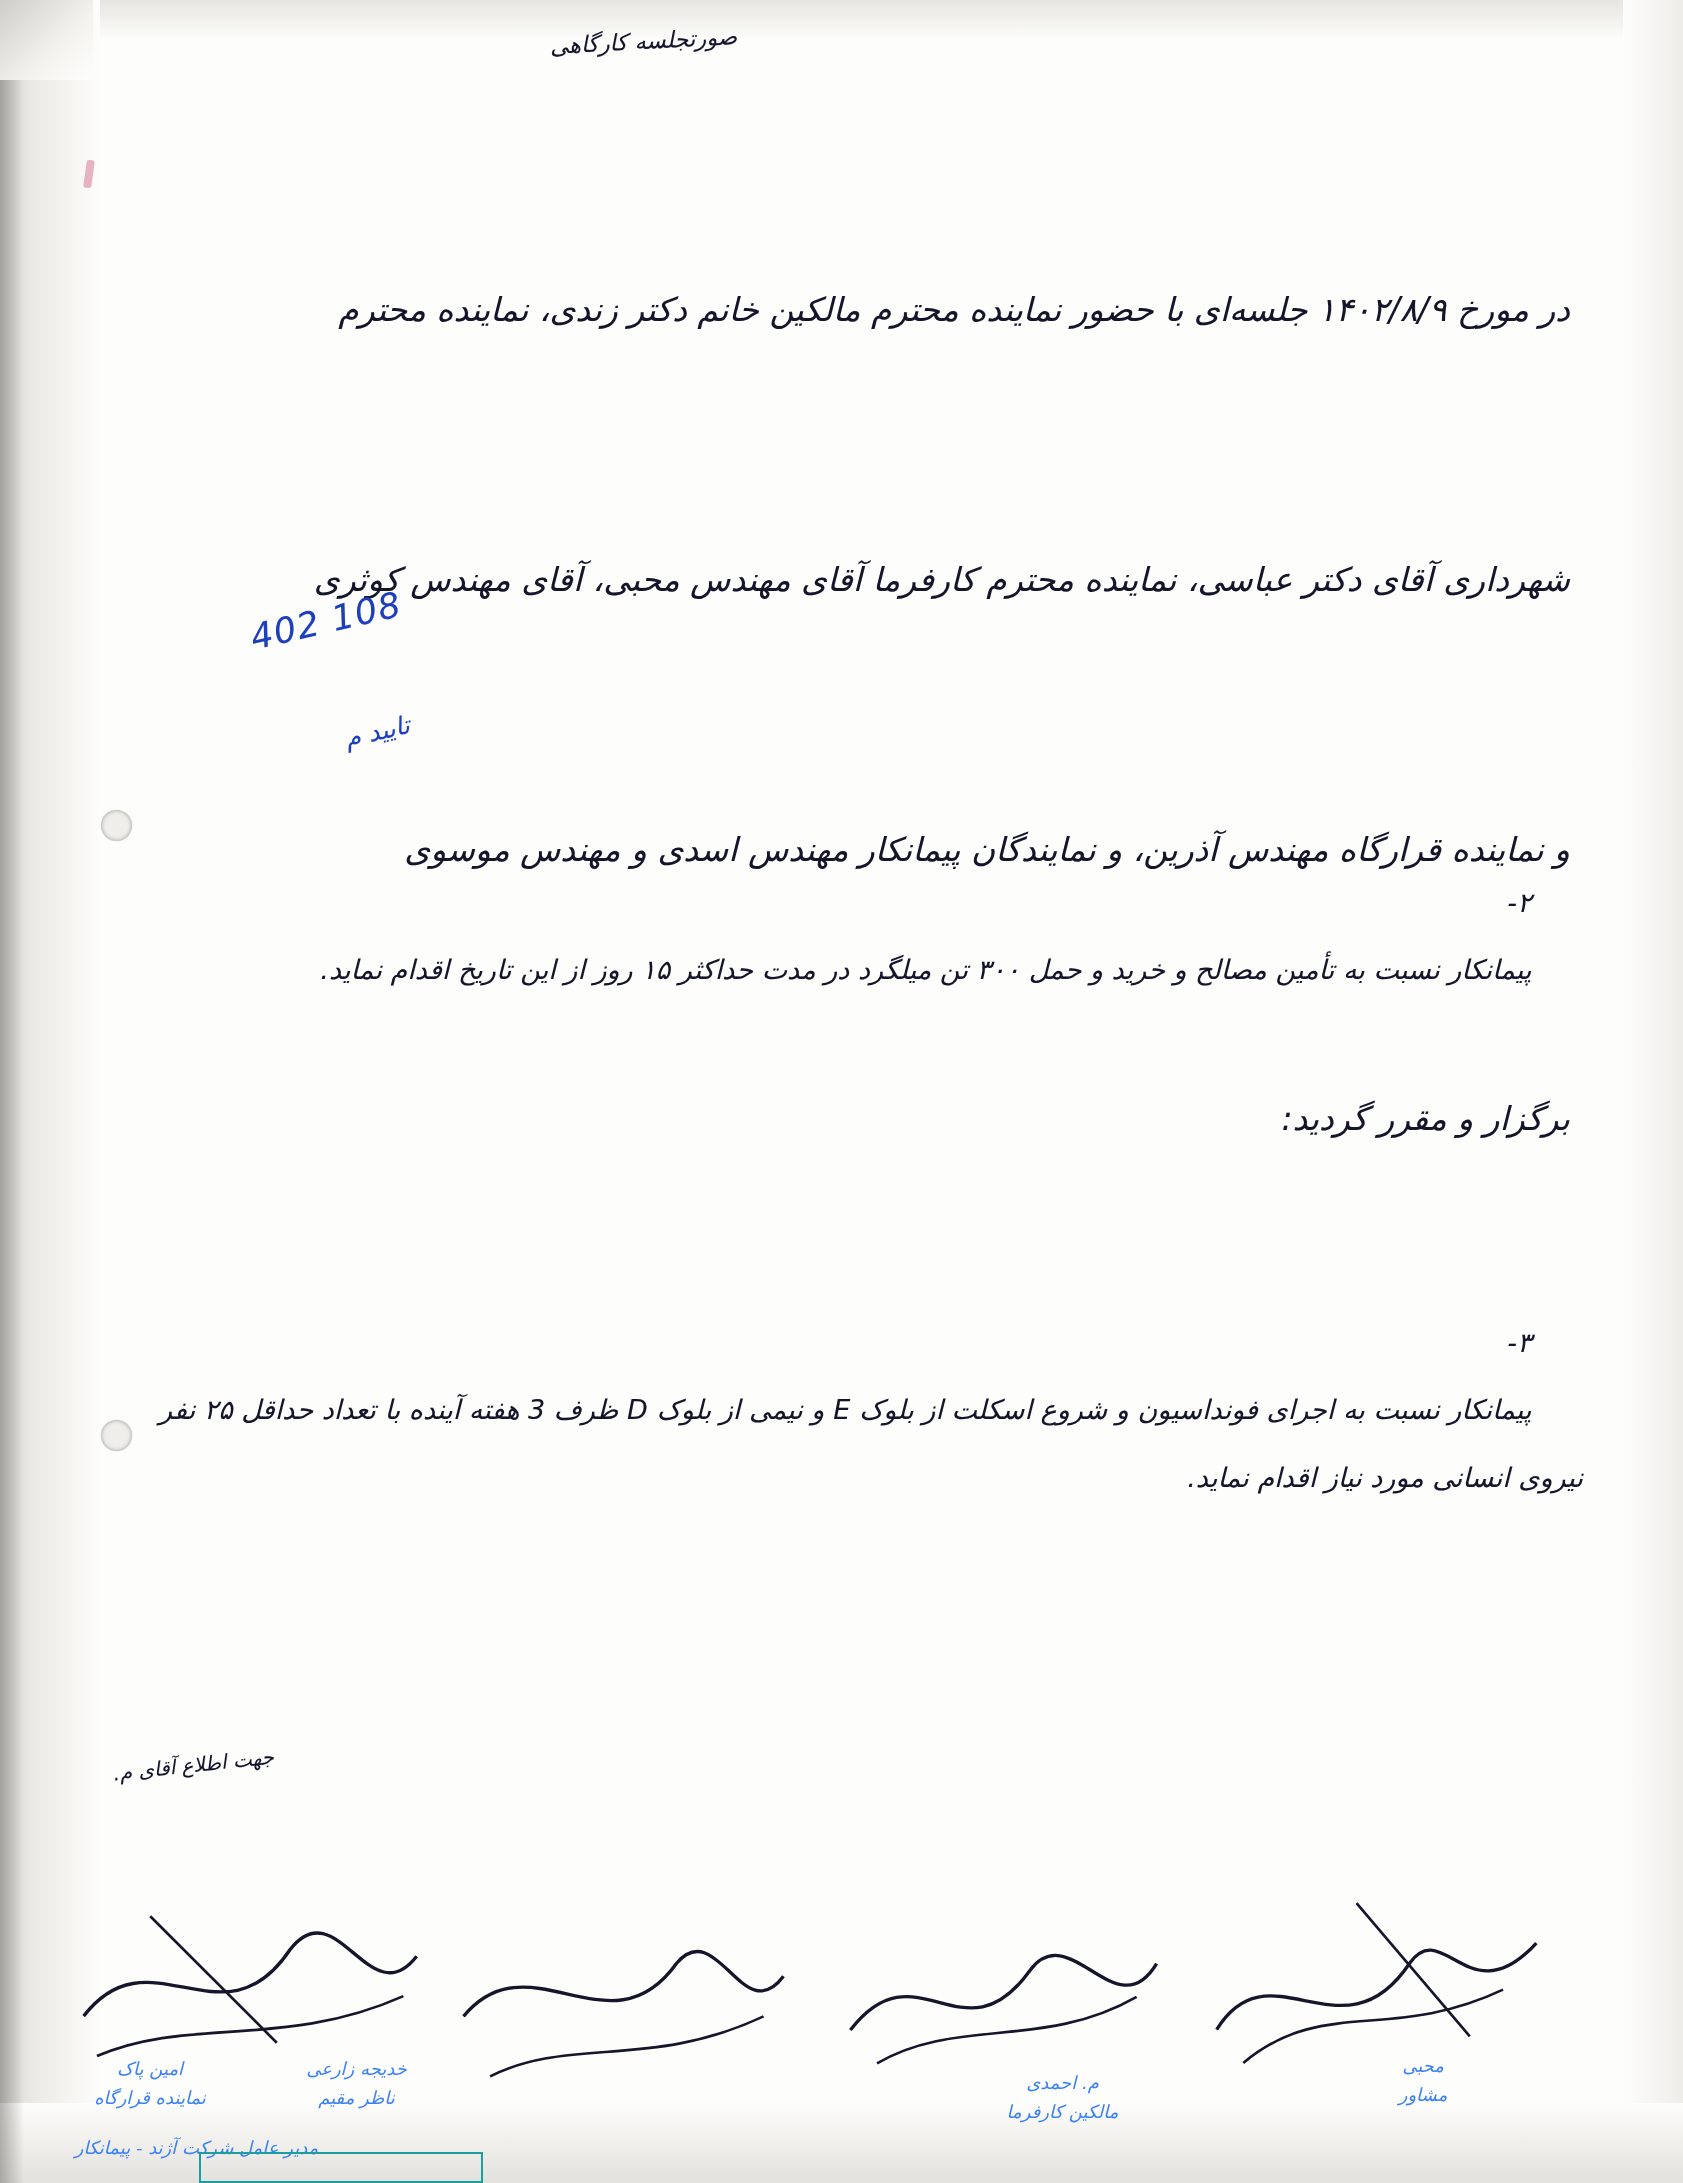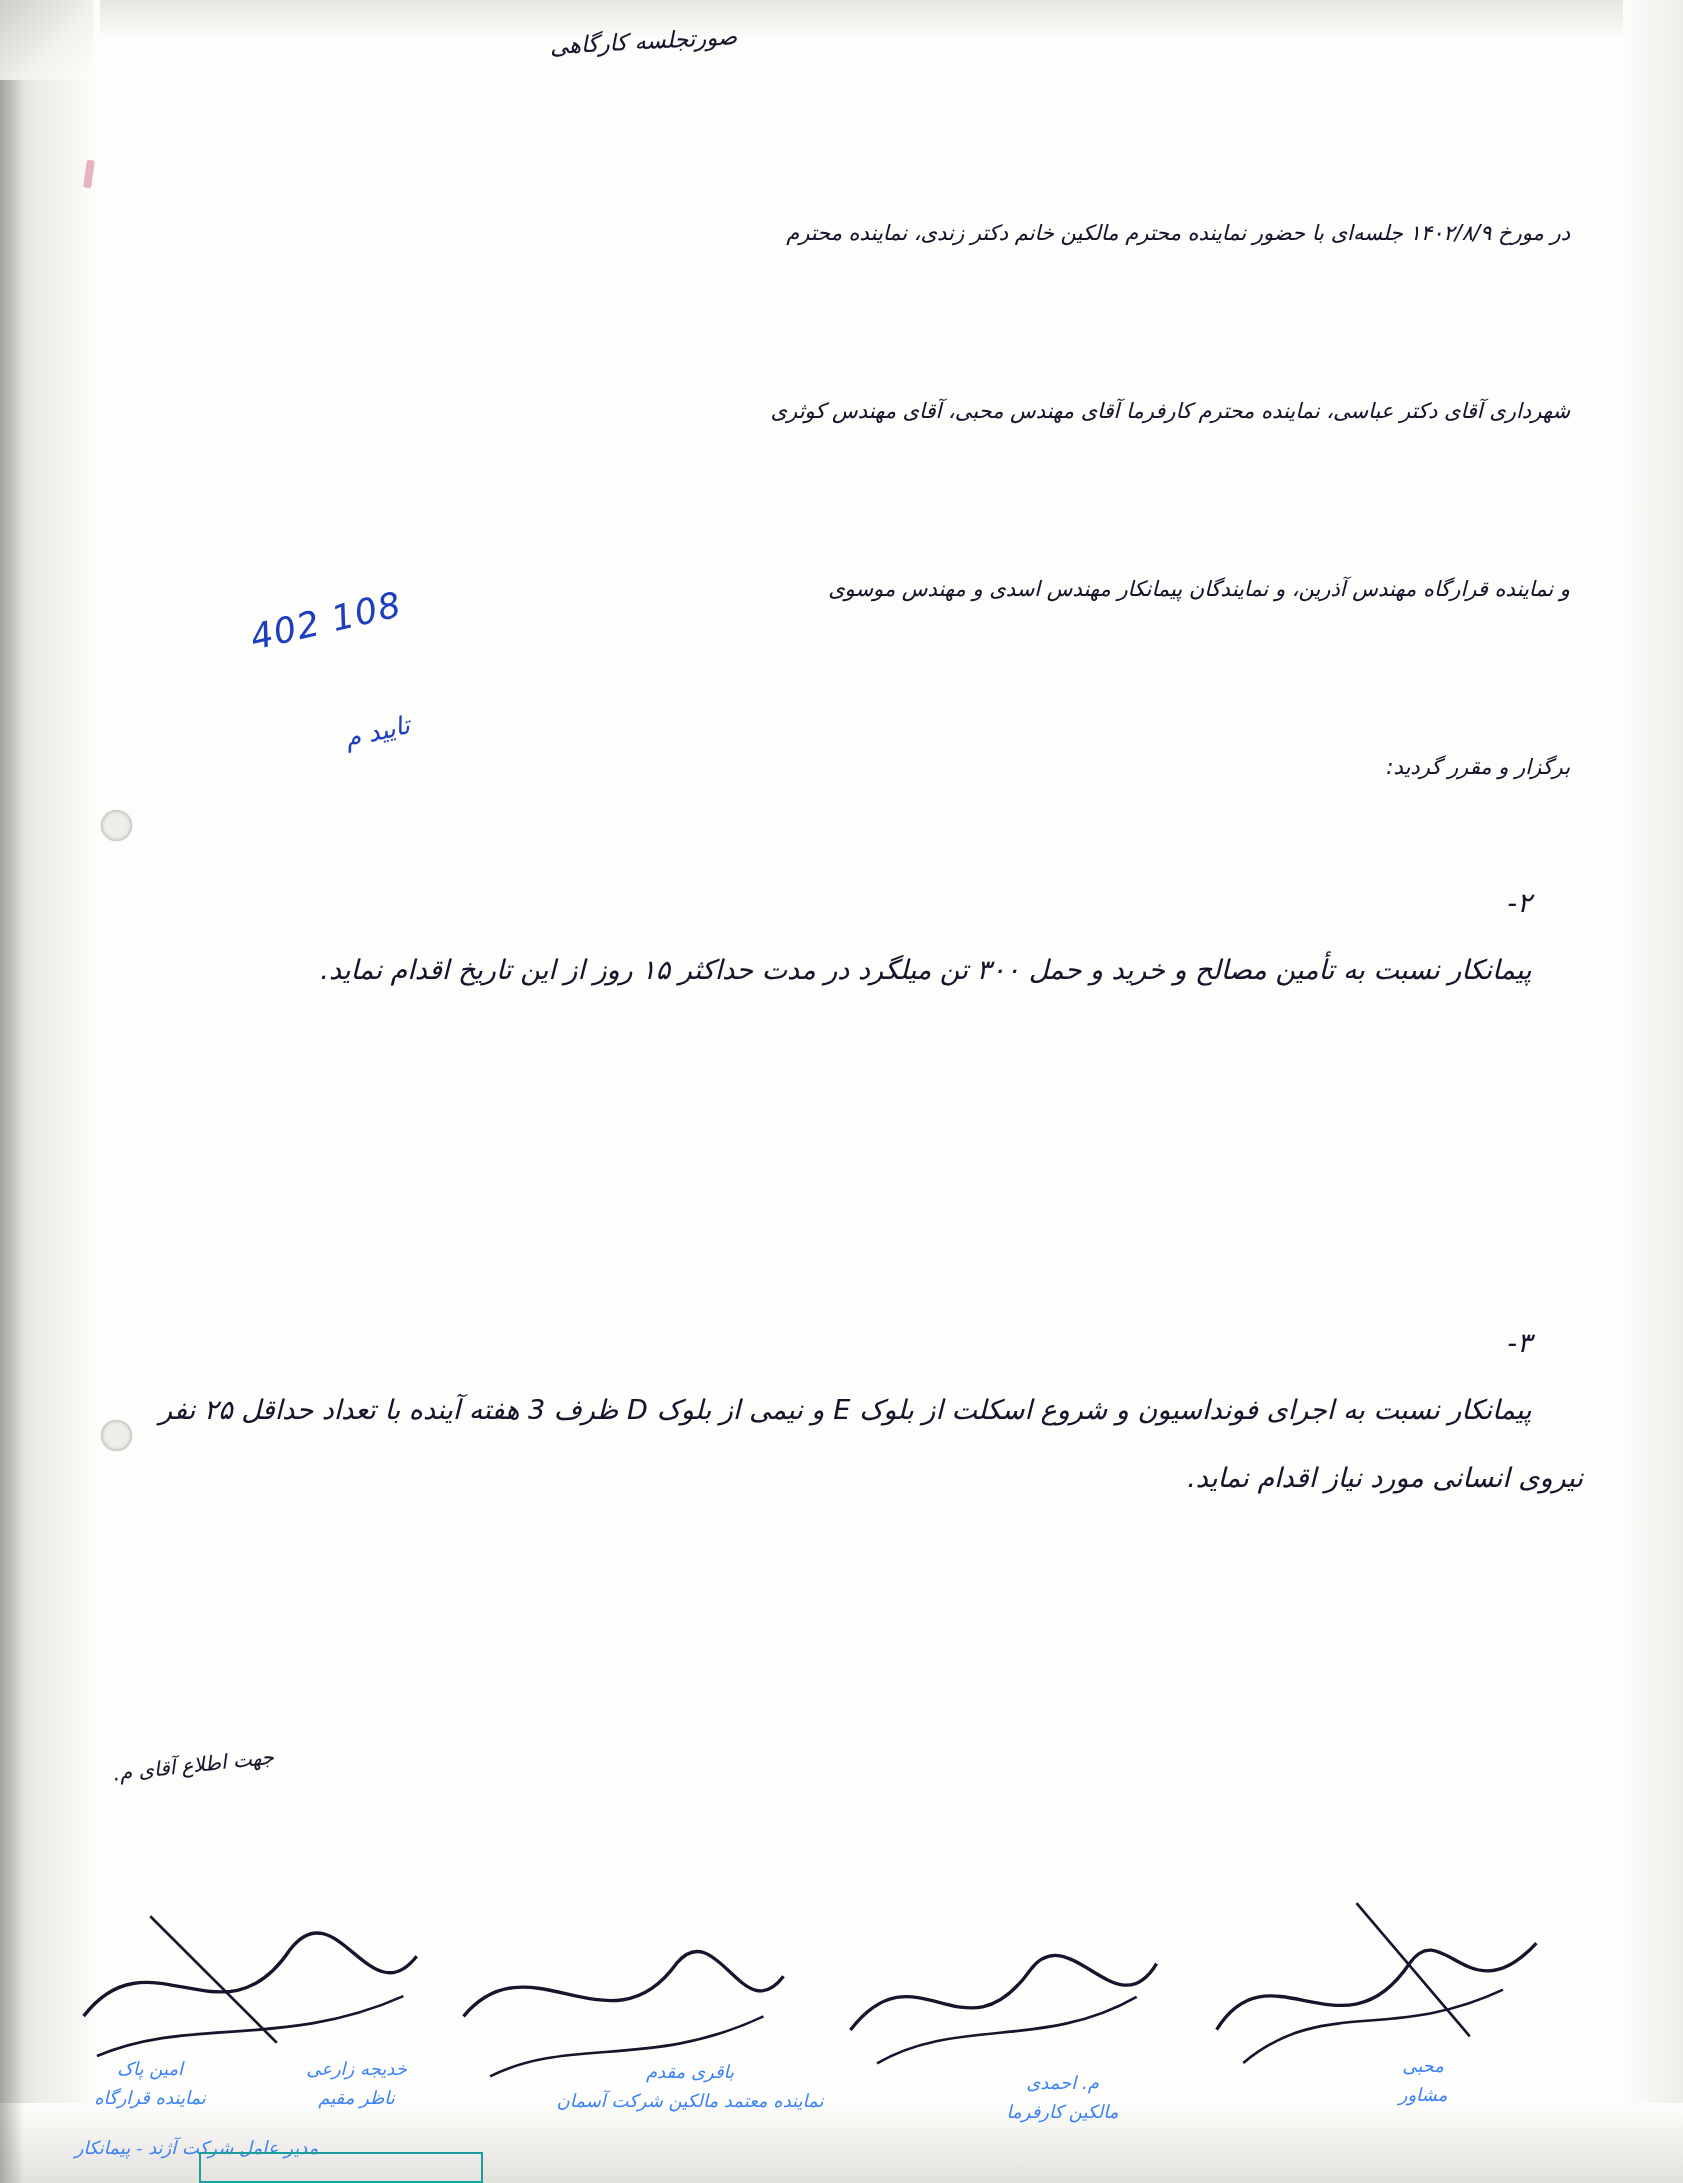--- a/index.html
+++ b/index.html
@@ -79,21 +79,21 @@
     right: 866px;
     width: 347px;
     font-size: 22.7px;
     transform: rotate(-3deg);
     text-align: center;
   }
   .body-block {
     top: 100px;
     right: 113px;
     width: 1466px;
-    font-size: 21px;
+    font-size: 33px;
     line-height: 2.55;
   }
   .para {
     margin-bottom: 17.3px;
   }
   .numnote {
     position: absolute;
     top: 513px;
     right: 1173px;
     width: 280px;
@@ -232,24 +232,20 @@
     <div class="sig-label" style="right:120px; bottom:73px; width:280px;">
       <span>محبی</span>
       <span style="display:block;">مشاور</span>
     </div>
 
     <div class="sig-label" style="right:467px; bottom:56px; width:307px;">
       <span>م. احمدی</span>
       <span style="display:block;">مالکین کارفرما</span>
     </div>
 
-    <div class="sig-label" style="right:833px; bottom:67px; width:320px;">
-      <span>باقری مقدم</span>
-      <span style="display:block;">نماینده معتمد مالکین شرکت آسمان</span>
-    </div>
 
     <div class="sig-label" style="right:1193px; bottom:70px; width:267px;">
       <span>خدیجه زارعی</span>
       <span style="display:block;">ناظر مقیم</span>
     </div>
 
     <div class="sig-label" style="right:1413px; bottom:70px; width:240px;">
       <span>امین پاک</span>
       <span style="display:block;">نماینده قرارگاه</span>
     </div>

